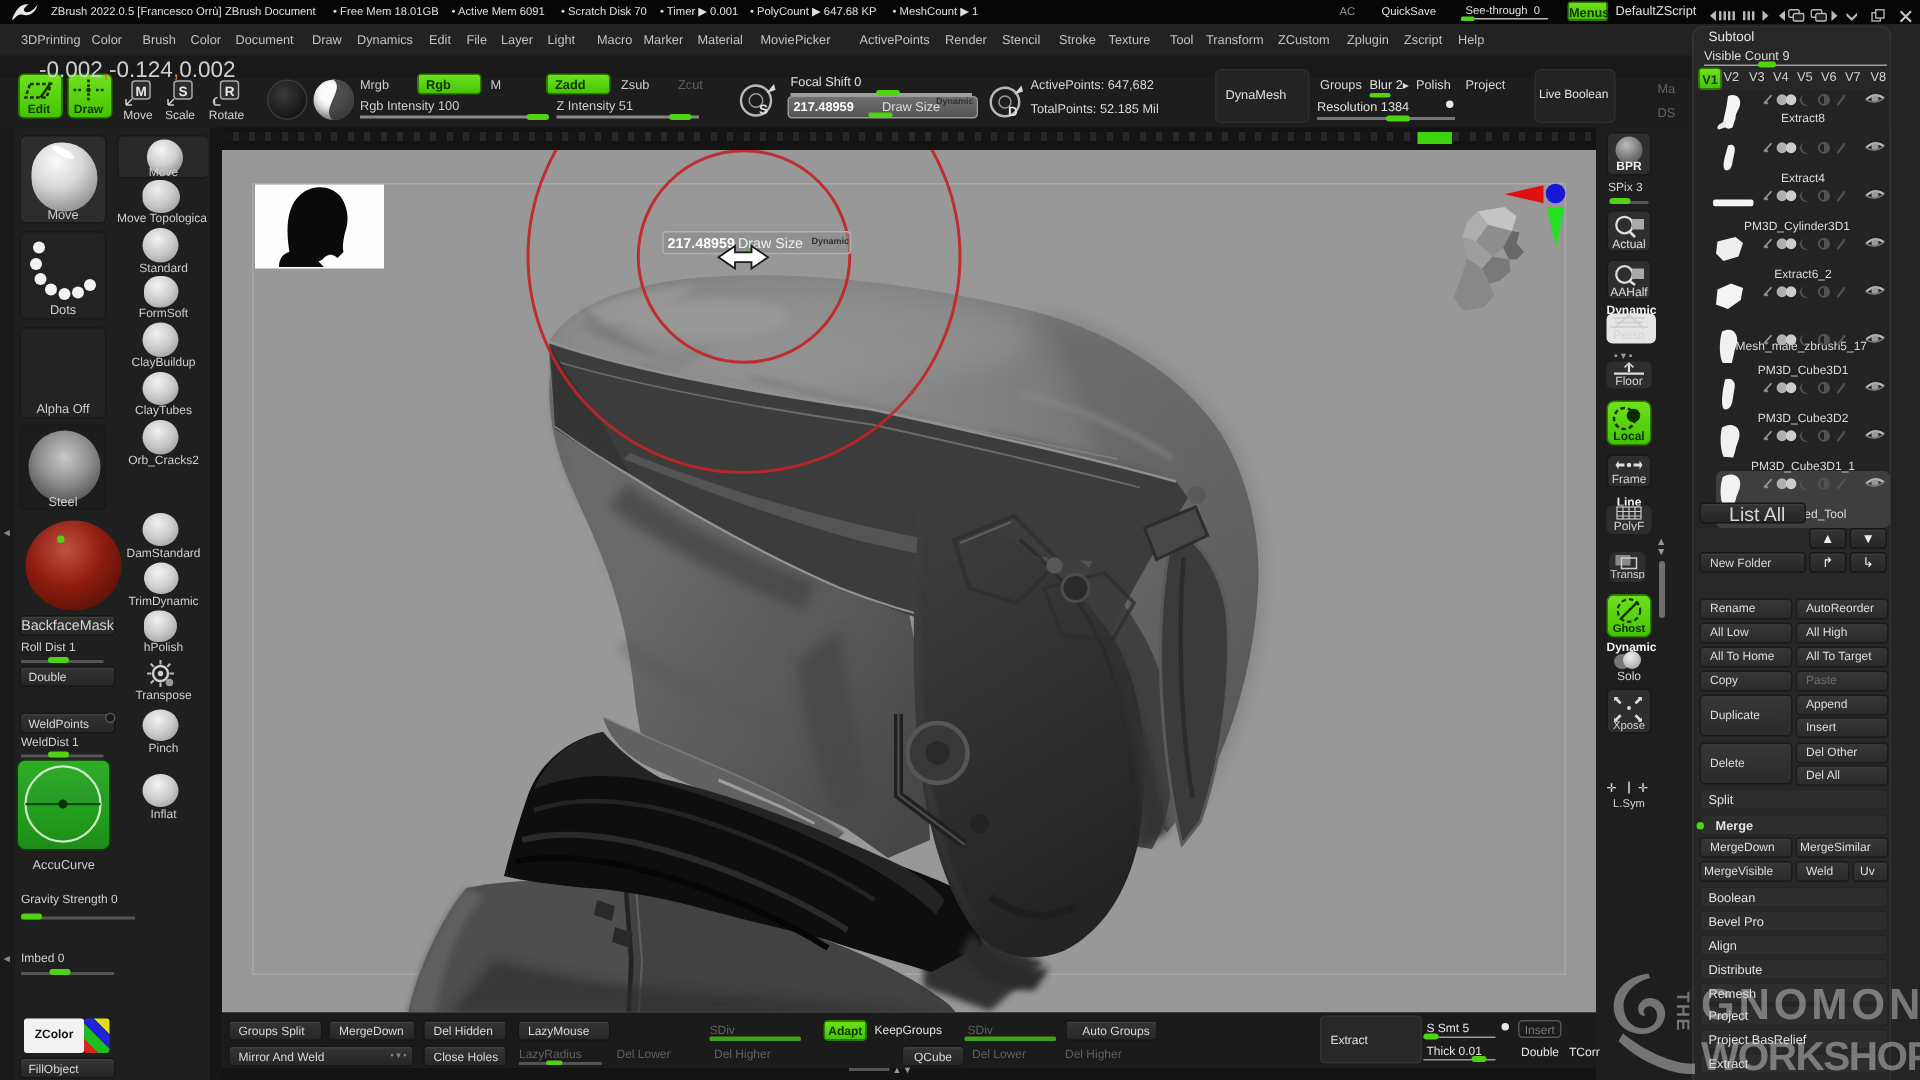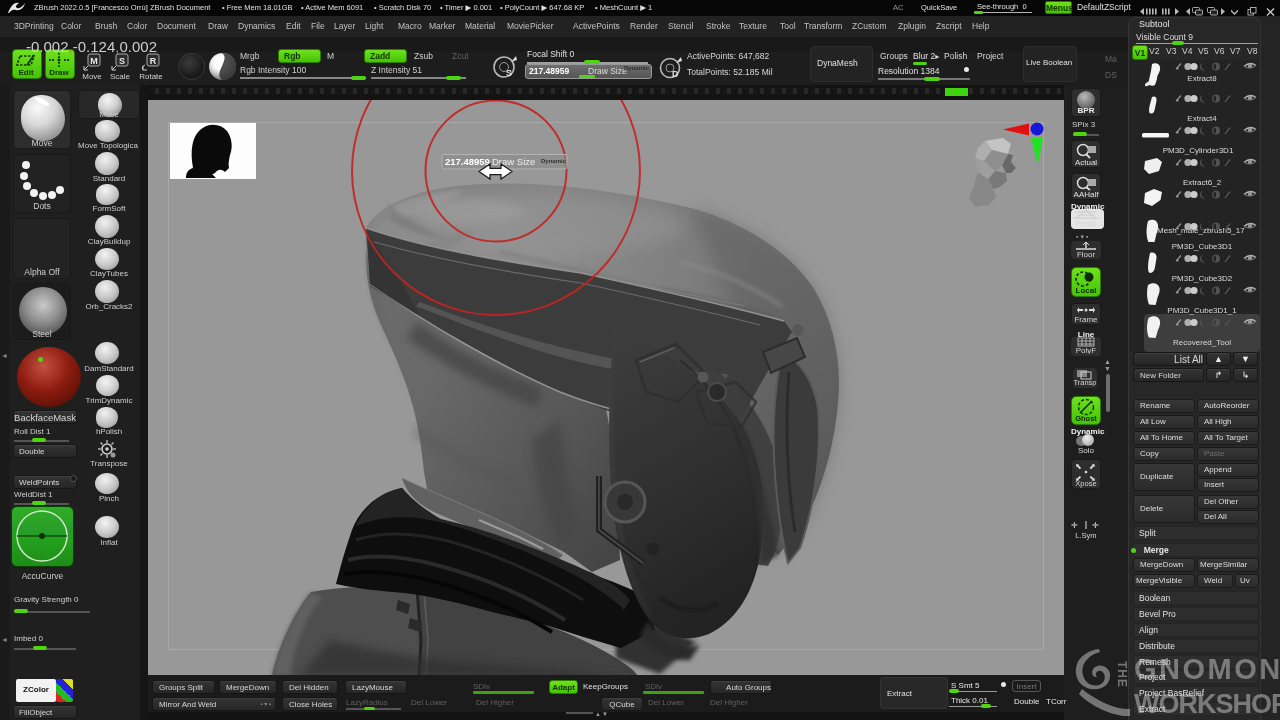--- a/index.html
+++ b/index.html
@@ -655,21 +655,21 @@
 <path d="M23 20 L18 23 C16 25 17 27 19 26 L22 25" fill="#e8e8e8"></path>
 <path d="M24 37 C27 35.5 29 37 28.5 41 L27 48 C26.5 52 25 54 22.5 53.5 C20.5 53 21 48 21.8 45 Z" fill="#f2f2f2"></path>
 <rect x="14" y="73" width="27" height="4.5" rx="1.5" fill="#f6f6f6"></rect>
 <path d="M17 101 L29 98 L34 102 L31 111 L21 114 L16 109 Z" fill="#efefef"></path>
 <path d="M17 133 L26 129 L34 132 L32.5 140 L24 146 L16 143 Z" fill="#f4f4f4"></path>
 <path d="M20 161 C25 158.5 29 160 30 165 C30.7 169 28.5 172 28 176 L26.5 182 L20.5 182 C18 177 18 168 20 161 Z" fill="#f1f1f1"></path>
 <path d="M22 193 C26 191.5 29 194 28.5 198 L27 207 C26.5 211.5 23.5 214 21 212.5 C19.5 210 20 204 20.8 199 Z" fill="#f3f3f3"></path>
 <path d="M20 225 C24.5 222 30.5 223 31.5 228 C32.3 233 29.5 236 29 240 L27.5 245 L21 244.5 C18.8 239 18.5 231 20 225 Z" fill="#f0f0f0"></path>
 <path d="M20.5 258 C25 255 31 256 32 261 C32.8 266 29.8 269 29.2 273 L27.5 278 L20.8 277.5 C18.5 272 18.5 264 20.5 258 Z" fill="#f2f2f2"></path>
 </svg>
-<div class="btn" style="left:1133px;top:352px;width:71px;height:14px;font-size:10px;line-height:13px;text-align:right;padding-left:6px">List All</div>
+<div class="btn" style="left:1133px;top:335px;width:71px;height:14px;font-size:13px;line-height:13px;text-align:center;padding-left:6px">List All</div>
 <div class="btn" style="left:1206px;top:352px;width:25px;height:14px;font-size:9px;line-height:13px;text-align:center;color:#eee">▲</div>
 <div class="btn" style="left:1233px;top:352px;width:25px;height:14px;font-size:9px;line-height:13px;text-align:center;color:#eee">▼</div>
 <div class="btn" style="left:1133px;top:368px;width:71px;height:14px;font-size:8px;line-height:13px;text-align:left;padding-left:6px">New Folder</div>
 <div class="btn" style="left:1206px;top:368px;width:25px;height:14px;font-size:9px;line-height:12px;text-align:center;color:#eee">↱</div>
 <div class="btn" style="left:1233px;top:368px;width:25px;height:14px;font-size:9px;line-height:12px;text-align:center;color:#eee">↳</div>
 <style>
 .sb{position:absolute;height:13.5px;background:linear-gradient(#373737,#2b2b2b);border:1px solid #1a1a1a;border-radius:3px;color:#dedede;font-size:8px;line-height:12.5px;padding-left:6px;white-space:nowrap;overflow:hidden}
 .sh{position:absolute;left:1133px;width:126px;height:13.5px;background:#2d2d2d;border:1px solid #242424;border-radius:3px;color:#e2e2e2;font-size:8.5px;line-height:12.5px;padding-left:5px}
 .sbl{left:1133px;width:62px}.sbr{left:1197px;width:62px}
 </style>
@@ -711,21 +711,21 @@
 <div class="btn" style="left:152px;top:680px;width:63px;height:14px;font-size:8px;line-height:13px;text-align:left;padding-left:6px">Groups Split</div>
 <div class="btn" style="left:219px;top:680px;width:58px;height:14px;font-size:8px;line-height:13px;text-align:left;padding-left:6px">MergeDown</div>
 <div class="btn" style="left:282px;top:680px;width:56px;height:14px;font-size:8px;line-height:13px;text-align:left;padding-left:6px">Del Hidden</div>
 <div class="btn" style="left:345px;top:680px;width:62px;height:14px;font-size:8px;line-height:13px;text-align:left;padding-left:6px">LazyMouse</div>
 <div class="ab t dim" style="left:473px;top:682px;font-size:8px">SDiv</div>
 <div class="ab" style="left:473px;top:691px;width:61px;height:3px;background:#3f9f16;border-radius:1px"></div>
 <div class="grn" style="left:549px;top:680px;width:29px;height:14px;font-size:8px;text-align:center;line-height:13px">Adapt</div>
 <div class="ab t" style="left:583px;top:682px;color:#e2e2e2;font-size:8px">KeepGroups</div>
 <div class="ab t dim" style="left:645px;top:682px;font-size:8px">SDiv</div>
 <div class="ab" style="left:643px;top:691px;width:61px;height:3px;background:#3f9f16;border-radius:1px"></div>
-<div class="btn" style="left:710px;top:680px;width:62px;height:14px;font-size:8px;line-height:13px;text-align:right;padding-left:6px">Auto Groups</div>
+<div class="btn" style="left:710px;top:680px;width:62px;height:14px;font-size:8px;line-height:13px;text-align:center;padding-left:6px">Auto Groups</div>
 <div class="btn" style="left:152px;top:697px;width:124px;height:14px;font-size:8px;line-height:13px;text-align:left;padding-left:6px">Mirror And Weld <span style="position:absolute;right:4px;top:0;font-size:6px;color:#888">▪ ▾ ▪</span></div>
 <div class="btn" style="left:282px;top:697px;width:56px;height:14px;font-size:8px;line-height:13px;text-align:left;padding-left:6px">Close Holes</div>
 <div class="ab t dim" style="left:346px;top:698px;font-size:8px">LazyRadius</div>
 <div class="trkd" style="left:346px;top:708px;width:55px"></div>
 <div class="gthumb" style="left:364px;top:707px;width:11px;height:3px"></div>
 <div class="ab t dim" style="left:411px;top:698px;font-size:8px">Del Lower</div>
 <div class="ab t dim" style="left:476px;top:698px;font-size:8px">Del Higher</div>
 <div class="btn" style="left:601px;top:697px;width:42px;height:14px;font-size:8px;line-height:13px;text-align:center">QCube</div>
 <div class="ab t dim" style="left:648px;top:698px;font-size:8px">Del Lower</div>
 <div class="ab t dim" style="left:710px;top:698px;font-size:8px">Del Higher</div>

